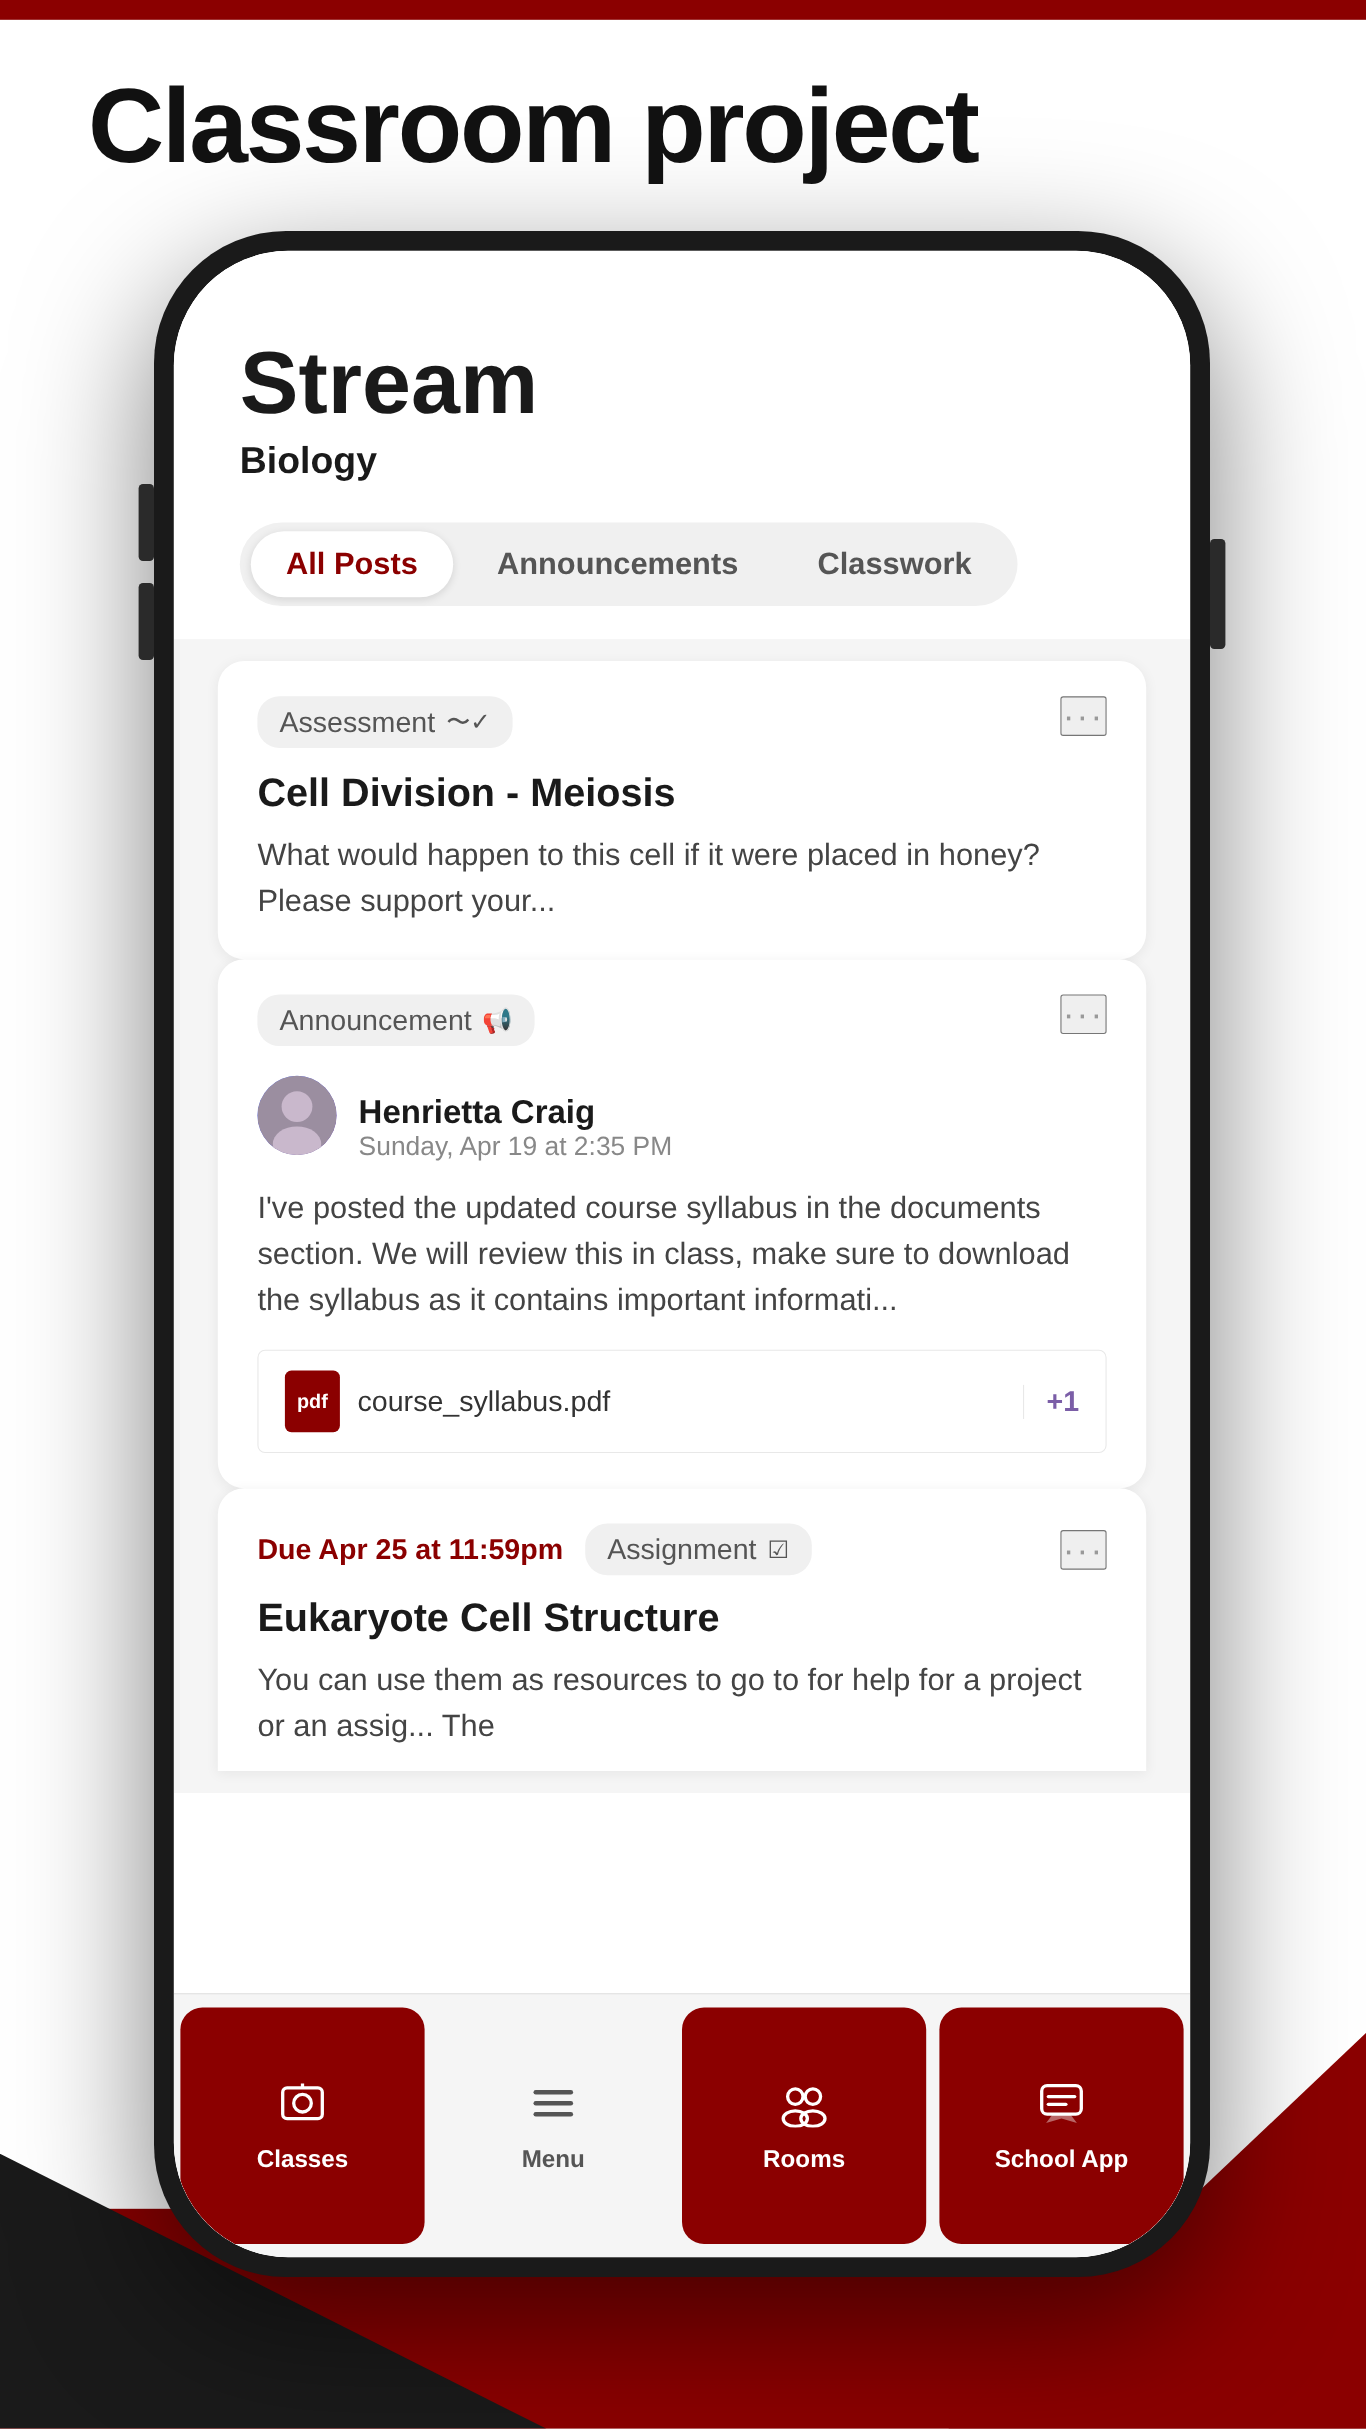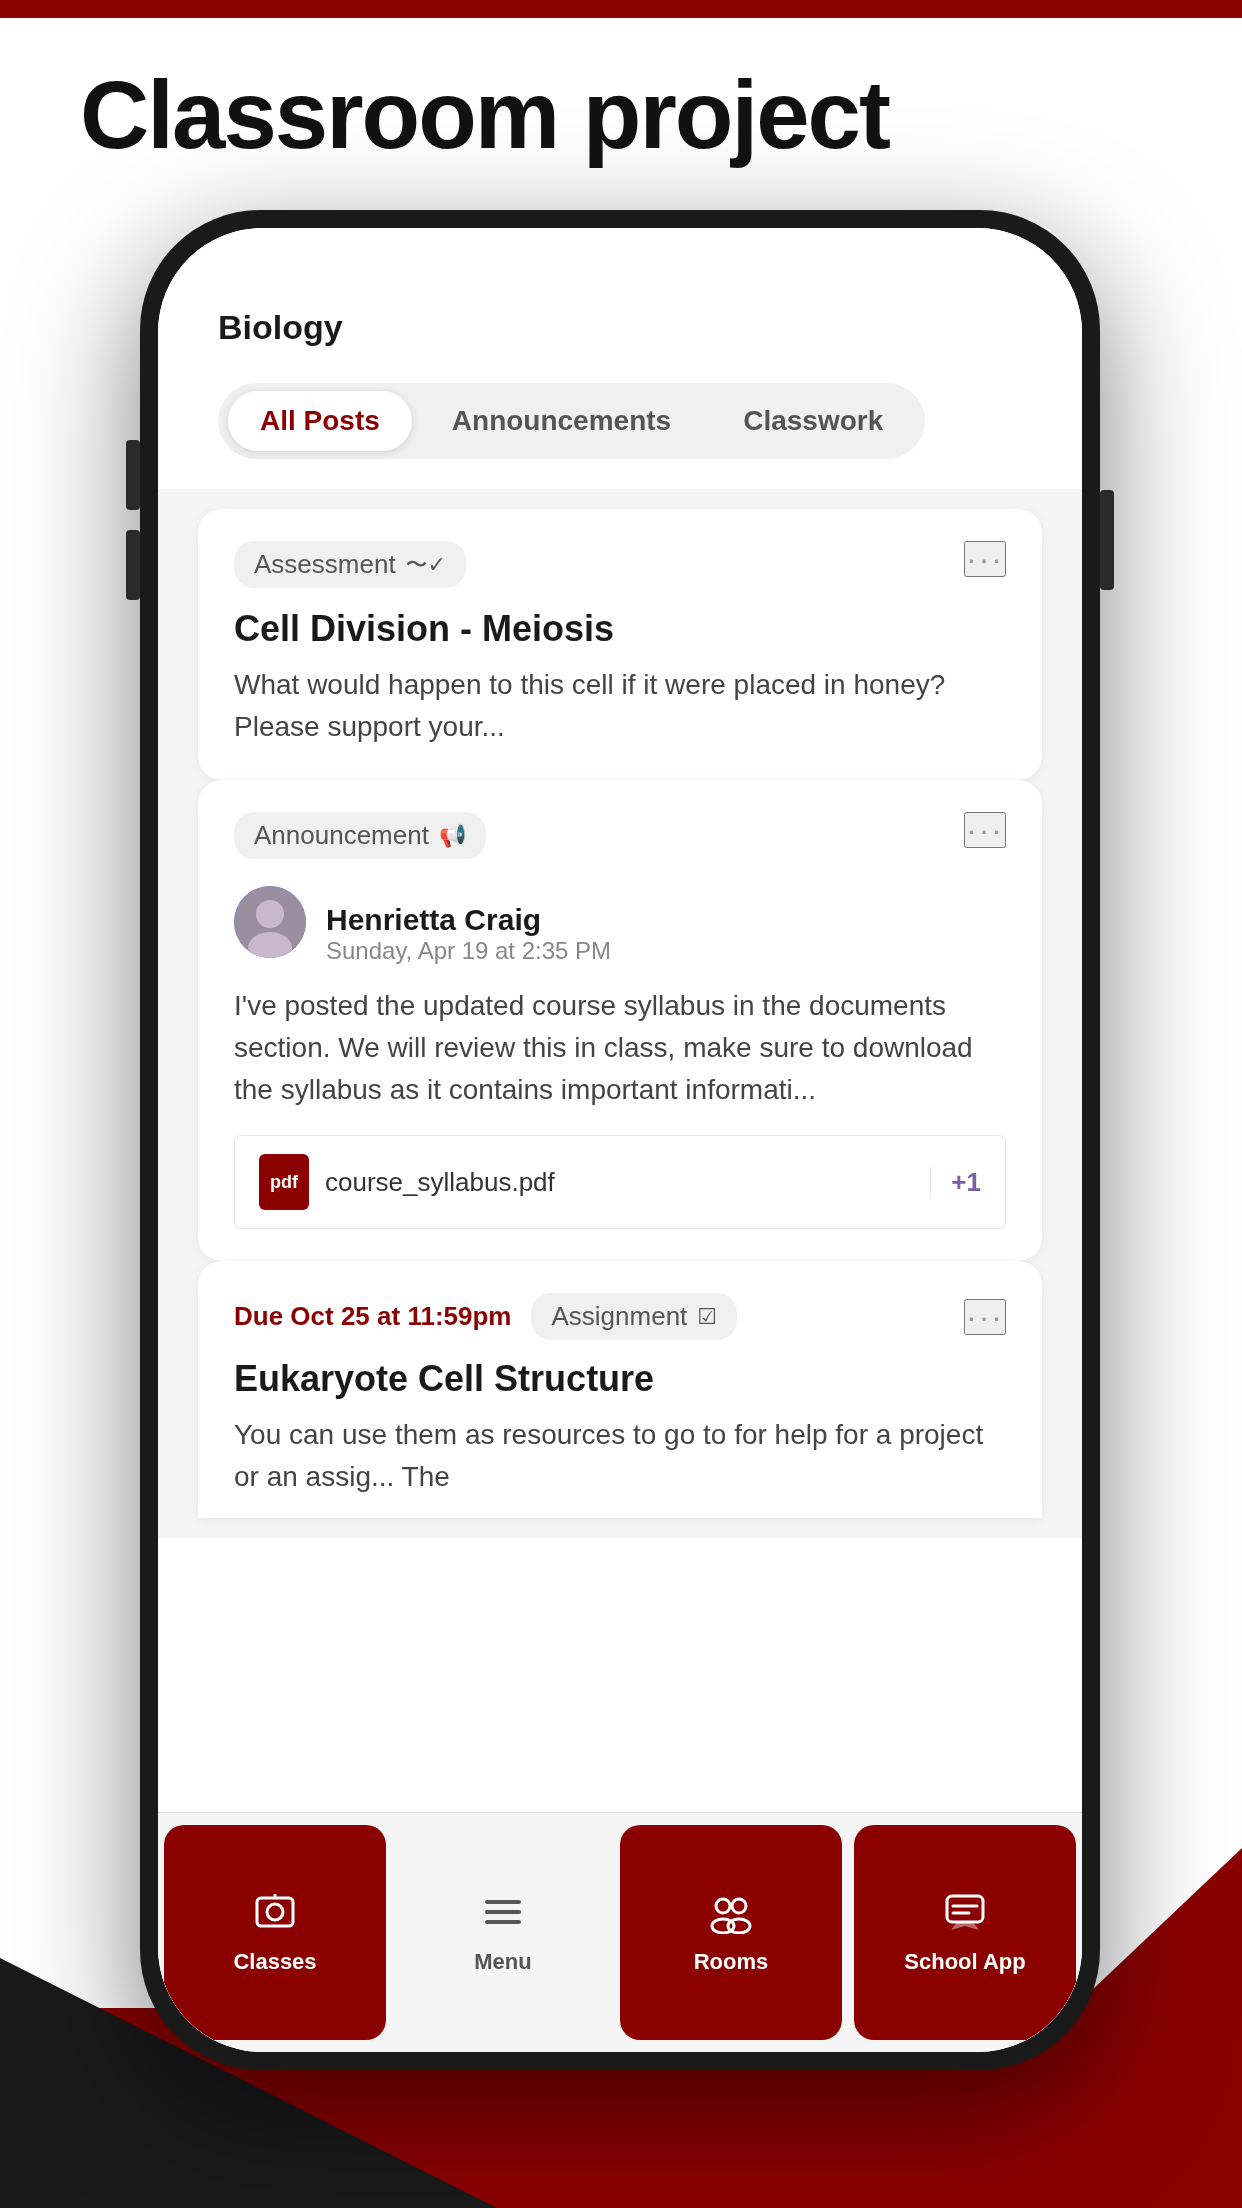--- a/index.html
+++ b/index.html
@@ -396,20 +396,21 @@
 <div class="phone-frame">
 
   <div class="phone-side-button vol-up"></div>
   <div class="phone-side-button vol-down"></div>
   <div class="phone-side-button power-btn"></div>
 
   <div class="phone-screen">
     <div class="screen-content">
 
       <div class="stream-header">
+        <div class="stream-title">Stream</div>
         <div class="stream-subtitle">Biology</div>
 
         <div class="filter-tabs">
           <button class="filter-tab active">All Posts</button>
           <button class="filter-tab">Announcements</button>
           <button class="filter-tab">Classwork</button>
         </div>
       </div>
 
       <div class="feed-area">
@@ -452,21 +453,21 @@
           <div class="attachment-row">
             <div class="pdf-icon">pdf</div>
             <span class="attachment-name">course_syllabus.pdf</span>
             <span class="attachment-plus">+1</span>
           </div>
         </div>
 
         <div class="card-partial">
           <div class="card-partial-header">
             <div style="display:flex; align-items:center; gap:20px;">
-              <span class="due-tag">Due Oct 25 at 11:59pm</span>
+              <span class="due-tag">Due Apr 25 at 11:59pm</span>
               <div class="assignment-tag">
                 <span>Assignment</span>
                 <span style="font-size:22px;">☑</span>
               </div>
             </div>
             <button class="more-btn">···</button>
           </div>
           <div class="card-title">Eukaryote Cell Structure</div>
           <div class="card-body">You can use them as resources to go to for help for a project or an assig... The</div>
         </div>

